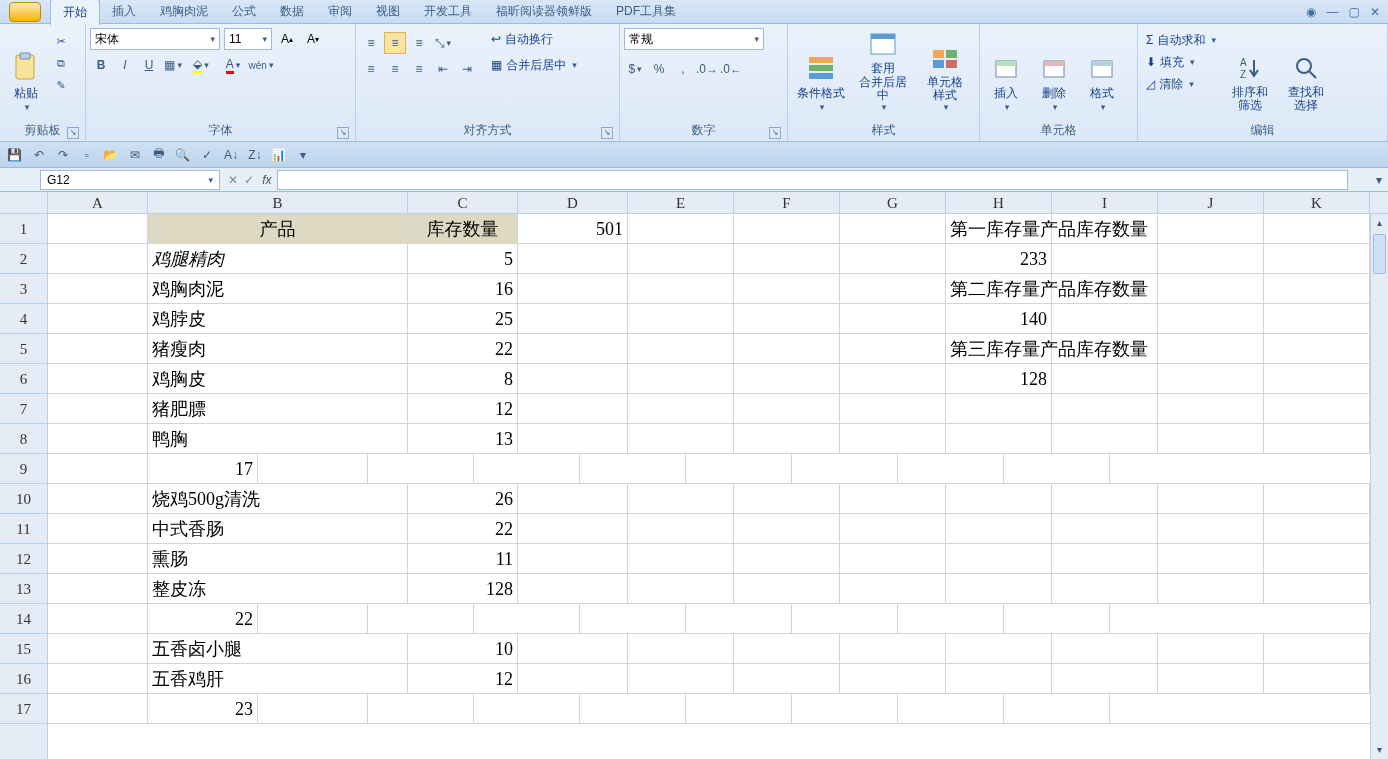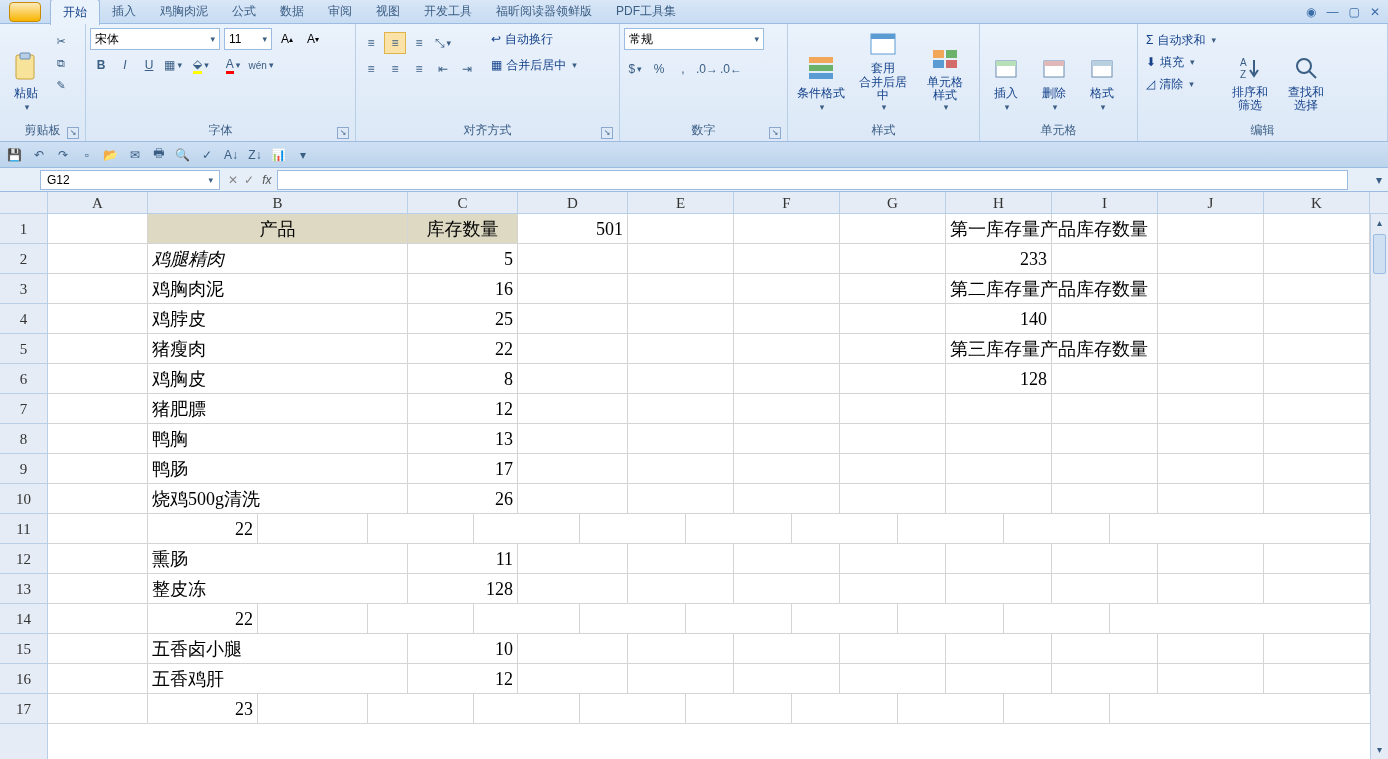--- a/index.html
+++ b/index.html
@@ -482,21 +482,20 @@
         <div class="cell cE" style="width: 106px;"></div>
         <div class="cell cF" style="width: 106px;"></div>
         <div class="cell cG" style="width: 106px;"></div>
         <div class="cell cH" style="width: 106px;"></div>
         <div class="cell cI" style="width: 106px;"></div>
         <div class="cell cJ" style="width: 106px;"></div>
         <div class="cell cK" style="width: 106px;"></div>
       </div>
       <div class="gridrow">
         <div class="cell cA" style="width: 100px;"></div>
-        <div class="cell cB" style="width: 260px;">鸭肠</div>
         <div class="cell cC num" style="width: 110px;">17</div>
         <div class="cell cD" style="width: 110px;"></div>
         <div class="cell cE" style="width: 106px;"></div>
         <div class="cell cF" style="width: 106px;"></div>
         <div class="cell cG" style="width: 106px;"></div>
         <div class="cell cH" style="width: 106px;"></div>
         <div class="cell cI" style="width: 106px;"></div>
         <div class="cell cJ" style="width: 106px;"></div>
         <div class="cell cK" style="width: 106px;"></div>
       </div>
@@ -508,20 +507,21 @@
         <div class="cell cE" style="width: 106px;"></div>
         <div class="cell cF" style="width: 106px;"></div>
         <div class="cell cG" style="width: 106px;"></div>
         <div class="cell cH" style="width: 106px;"></div>
         <div class="cell cI" style="width: 106px;"></div>
         <div class="cell cJ" style="width: 106px;"></div>
         <div class="cell cK" style="width: 106px;"></div>
       </div>
       <div class="gridrow">
         <div class="cell cA" style="width: 100px;"></div>
+        <div class="cell cB" style="width: 260px;">中式香肠</div>
         <div class="cell cC num" style="width: 110px;">22</div>
         <div class="cell cD" style="width: 110px;"></div>
         <div class="cell cE" style="width: 106px;"></div>
         <div class="cell cF" style="width: 106px;"></div>
         <div class="cell cG" style="width: 106px;"></div>
         <div class="cell cH" style="width: 106px;"></div>
         <div class="cell cI" style="width: 106px;"></div>
         <div class="cell cJ" style="width: 106px;"></div>
         <div class="cell cK" style="width: 106px;"></div>
       </div>

